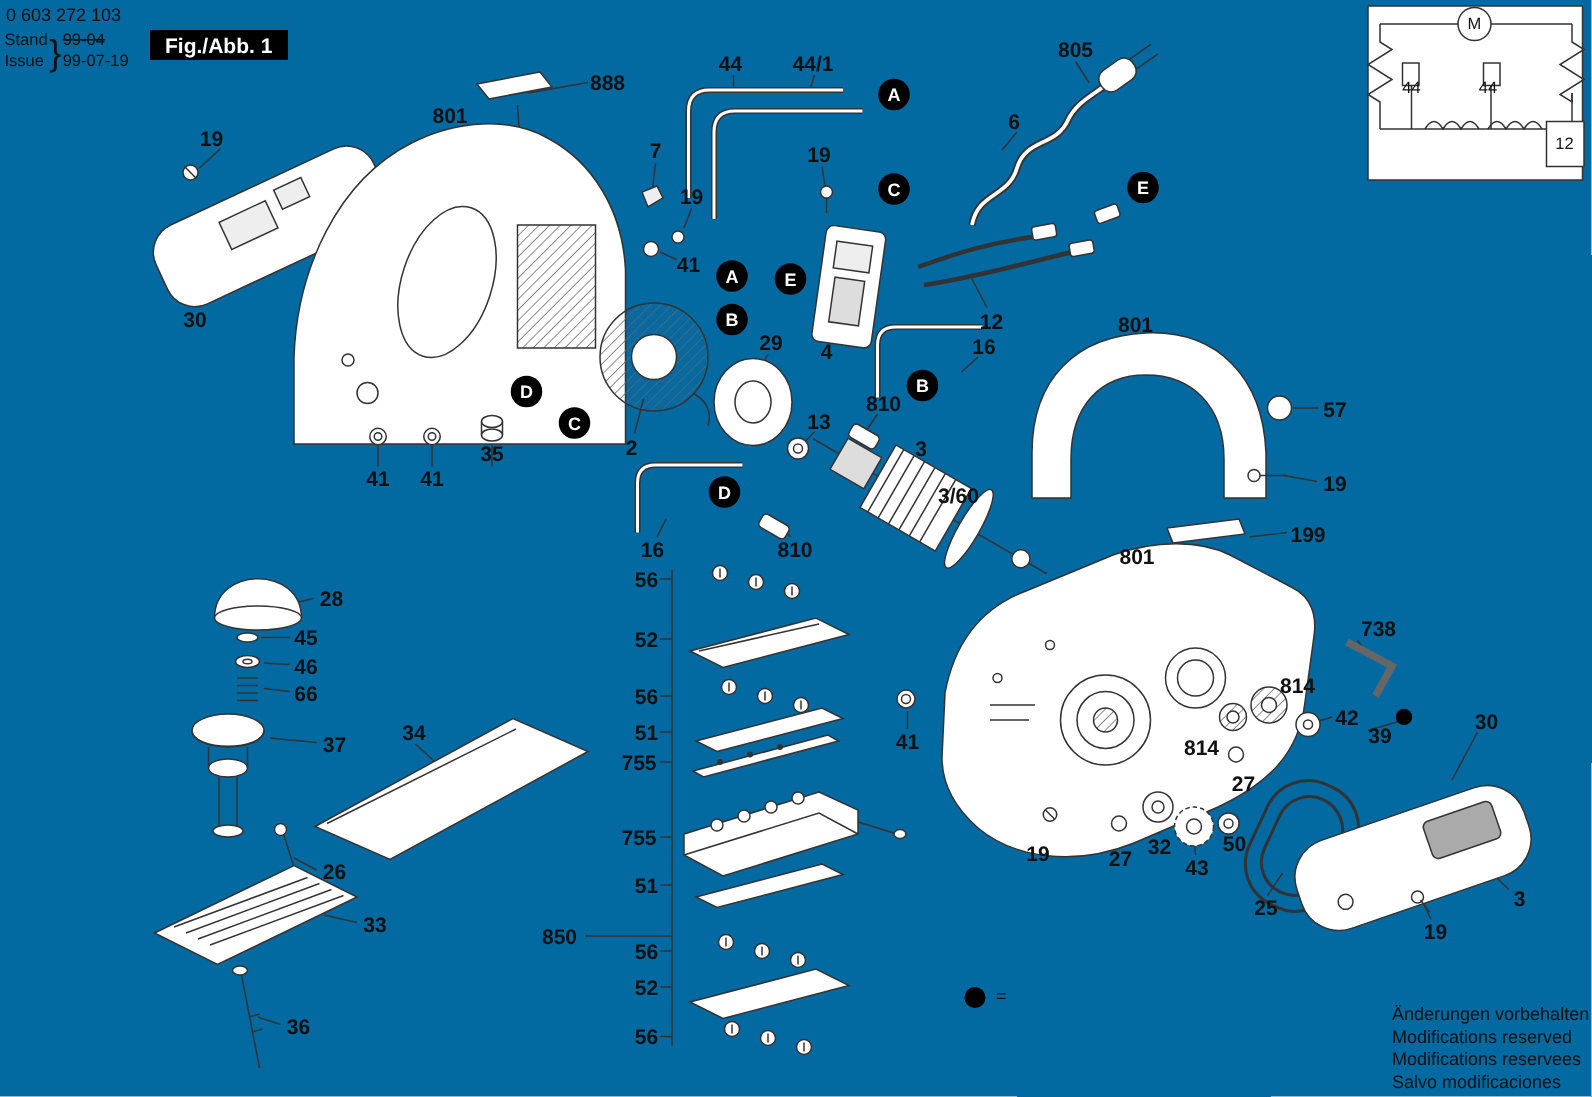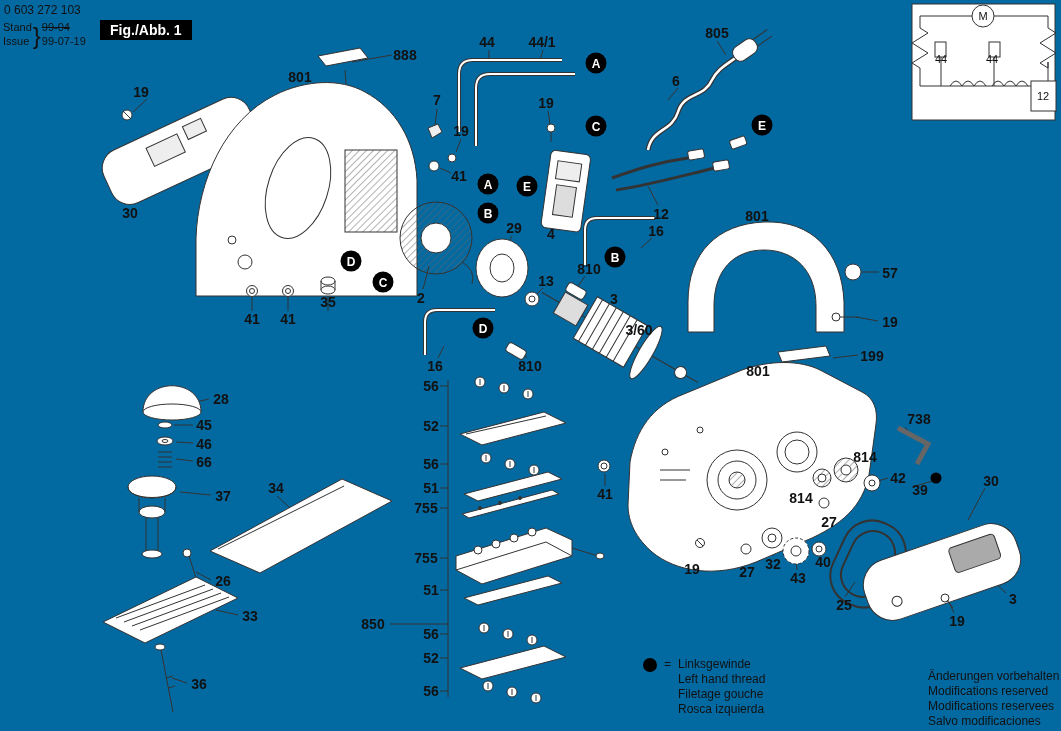--- a/index.html
+++ b/index.html
@@ -391,21 +391,21 @@
       <div class="callout" style="left: 898px; top: 478px;">42</div>
       <div class="callout" style="left: 920px; top: 490px;">39</div>
       <div class="callout" style="left: 801px; top: 498px;">814</div>
       <div class="callout" style="left: 829px; top: 522px;">27</div>
       <div class="callout" style="left: 991px; top: 481px;">30</div>
       <div class="callout" style="left: 605px; top: 494px;">41</div>
       <div class="callout" style="left: 692px; top: 569px;">19</div>
       <div class="callout" style="left: 747px; top: 572px;">27</div>
       <div class="callout" style="left: 773px; top: 564px;">32</div>
       <div class="callout" style="left: 798px; top: 578px;">43</div>
-      <div class="callout" style="left: 823px; top: 562px;">40</div>
+      <div class="callout" style="left: 823px; top: 562px;">50</div>
       <div class="callout" style="left: 844px; top: 605px;">25</div>
       <div class="callout" style="left: 957px; top: 621px;">19</div>
       <div class="callout" style="left: 1013px; top: 599px;">3</div>
       <div class="callout" style="left: 221px; top: 399px;">28</div>
       <div class="callout" style="left: 204px; top: 425px;">45</div>
       <div class="callout" style="left: 204px; top: 444px;">46</div>
       <div class="callout" style="left: 204px; top: 462px;">66</div>
       <div class="callout" style="left: 223px; top: 496px;">37</div>
       <div class="callout" style="left: 276px; top: 488px;">34</div>
       <div class="callout" style="left: 223px; top: 581px;">26</div>
@@ -440,26 +440,20 @@
       <div class="dot" style="left: 936px; top: 478px;"></div>
       <div class="inset-label" style="left: 941px; top: 59px;">44</div>
       <div class="inset-label" style="left: 992px; top: 59px;">44</div>
       <div class="inset-label" style="left: 1043px; top: 96px;">12</div>
       <div class="inset-label" style="left: 983px; top: 16px;">M</div>
     </div>
 
   <div class="legend">
     <div class="legend-dot"></div>
     <div>=</div>
-    <div class="legend-lines">
-      <span>Linksgewinde</span>
-      <span>Left hand thread</span>
-      <span>Filetage gouche</span>
-      <span>Rosca izquierda</span>
-    </div>
   </div>
 
   <div class="footer-notes">
     <div>Änderungen vorbehalten</div>
     <div>Modifications reserved</div>
     <div>Modifications reservees</div>
     <div>Salvo modificaciones</div>
   </div>
 
 </div>

